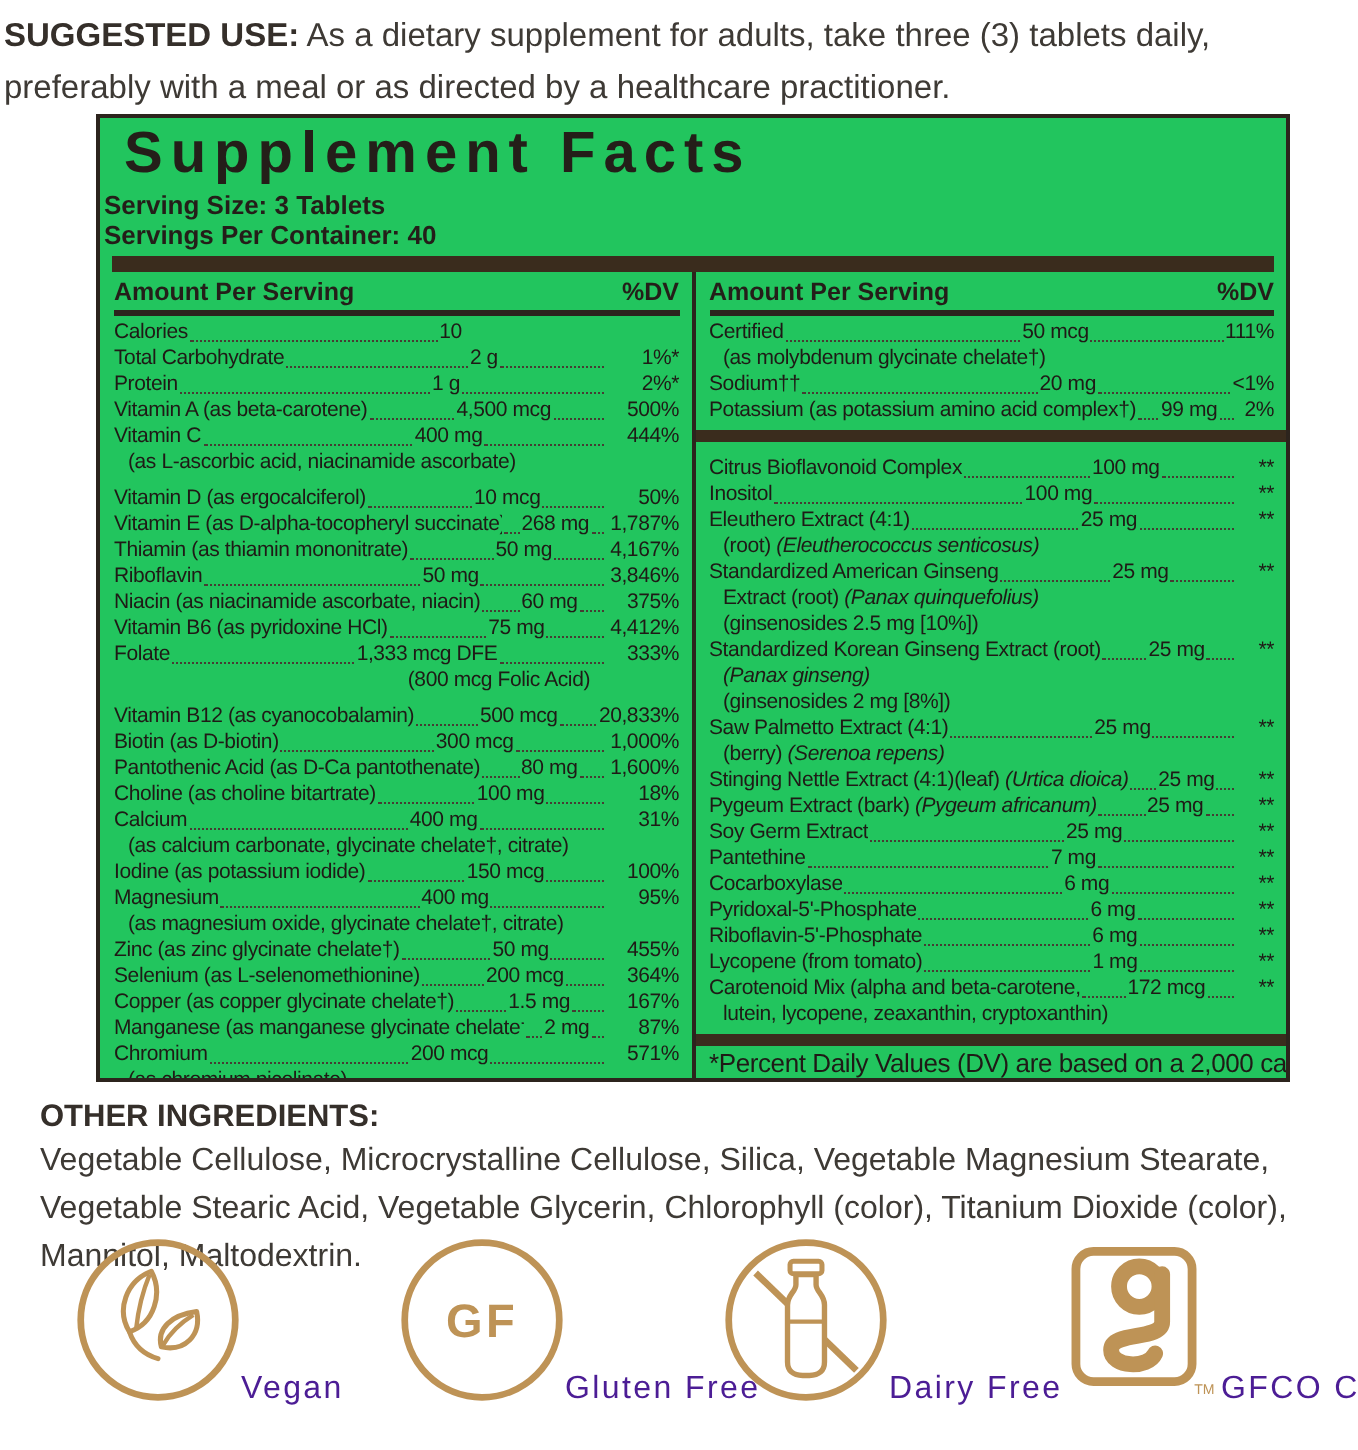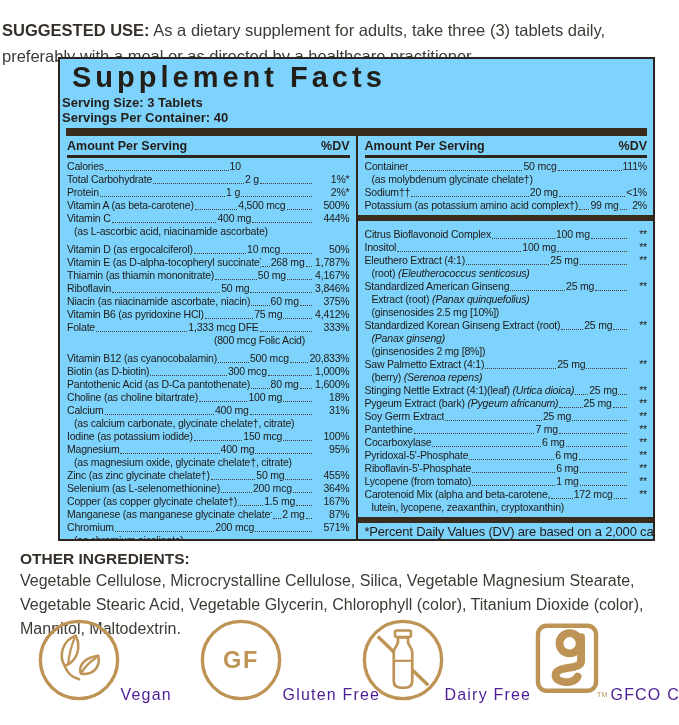--- a/index.html
+++ b/index.html
@@ -2,26 +2,26 @@
 <html><head>
 <meta charset="utf-8">
 <style>
   html,body{margin:0;padding:0;background:#fff;}
   body{width:679px;height:725px;position:relative;overflow:hidden;
        font-family:"Liberation Sans", sans-serif;color:#211c18;}
   i{}
 
   
   .suggested{position:absolute;top:5px;left:2px;width:674px;
-             font-size:16.5px;line-height:26px;color:#3e3a35;margin-top:12px;}
+             font-size:16.5px;line-height:26px;color:#3e3a35;}
   .suggested b{font-weight:bold;color:#352f2a;}
 
   
-  .panel{position:absolute;top:57px;left:58px;width:593px;height:480px;
-         border:2px solid #2c241d;background:#7dd3fc;overflow:hidden;}
+  .panel{position:absolute;top:57px;left:48px;width:593px;height:480px;
+         border:2px solid #2c241d;background:#22c55e;overflow:hidden;}
   .panel-title{font-weight:bold;font-size:29px;letter-spacing:4px;
                color:#241e19;margin:2px 0 1px 12px;white-space:nowrap;}
   .serving{font-weight:bold;font-size:13px;line-height:15px;margin-left:2px;color:#241e19;}
   .topbar{height:8px;background:#3a2c1d;margin:3px 6px 0 6px;}
 
   .cols{display:flex;align-items:stretch;height:405px;}
   .col{flex:1 1 50%;padding:0 6px 0 7px;min-width:0;}
   .col-right{border-left:2px solid #2c241d;}
   .colhead{display:flex;justify-content:space-between;font-weight:bold;
            font-size:12.5px;padding:3px 0 2px 0;border-bottom:3px solid #2c241d;
@@ -249,21 +249,21 @@
           <div class="tsub">(as chromium picolinate)</div>
         </div>
     </div>
     <div class="col col-right">
       <div class="colhead">
         <span>Amount Per Serving</span>
         <span>%DV</span>
       </div>
       <div class="rows">
           <div class="trow">
-            <span class="nm">Container</span>
+            <span class="nm">Certified</span>
             <span class="ld"></span>
             <span class="amt">50 mcg</span>
             <span class="ld ld2"></span>
             <span class="dv">111%</span>
           </div>
           <div class="tsub">(as molybdenum glycinate chelate†)</div>
           <div class="trow">
             <span class="nm">Sodium††</span>
             <span class="ld"></span>
             <span class="amt">20 mg</span>

